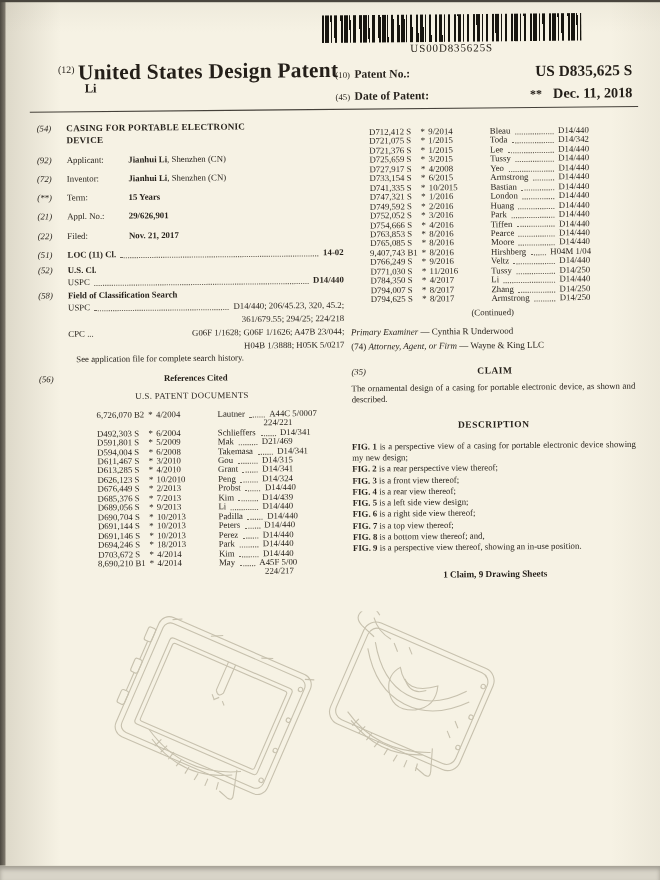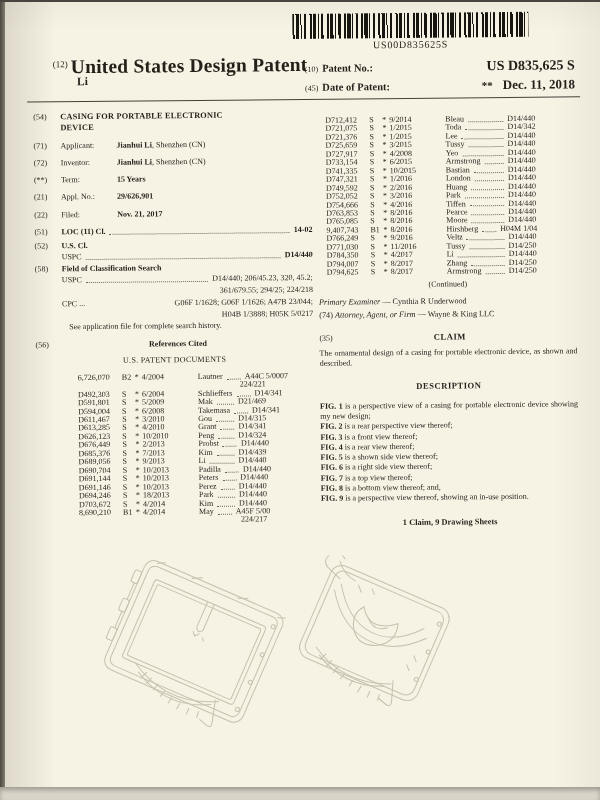--- a/index.html
+++ b/index.html
@@ -36,33 +36,33 @@
   .h-label{font-size:10.5px;font-weight:bold;width:96px;flex:none;}
   .h-stars{font-size:11px;font-weight:bold;margin-right:10px;}
   .h-value{font-size:14px;font-weight:bold;flex:1;text-align:right;white-space:nowrap;}
   .h-value2{font-size:13px;font-weight:bold;flex:1;text-align:right;white-space:nowrap;}
   .rule{position:absolute;left:30px;top:99px;width:553px;border-top:1.6px solid #45413a;}
 
   
   .col-left{position:absolute;left:36px;top:110px;width:278px;font-size:8px;line-height:9.8px;}
   .col-right{position:absolute;left:320px;top:117px;width:258px;font-size:8px;line-height:9.8px;}
   .f{display:flex;margin-bottom:7.5px;}
-  .f-code{width:27px;flex:none;}
+  .f-code{width:27px;flex:none;font-style:italic;}
   .f-label{width:56px;flex:none;}
   b,.b{font-weight:bold;}
   .f-title{width:190px;font-weight:bold;font-size:8.3px;letter-spacing:.2px;line-height:10.5px;}
   .lead{flex:1;border-bottom:1.2px dotted #6e675c;margin:0 4px 1.5px 4px;min-width:14px;}
   .indent{margin-left:27px;display:flex;margin-bottom:2px;}
   .right-align{text-align:right;margin-bottom:2px;}
   .refs-head{text-align:center;font-weight:bold;flex:1;margin-right:20px;}
   .refs-sub{text-align:center;margin:6px 0 8px 0;letter-spacing:.3px;}
   .refs{margin-left:42px;width:188px;}
   .refs-r{margin-left:8px;width:210px;margin-bottom:2px;}
   .ref-row{display:flex;line-height:8.45px;}
-  .rn{width:42px;flex:none;text-align:left;}
+  .rn{width:42px;flex:none;text-align:right;}
   .rk{width:13px;flex:none;margin-left:2px;}
   .rs{width:7px;flex:none;}
   .rd{width:33px;flex:none;margin-right:23px;}
   .rnm{flex:none;}
   .rc{flex:none;text-align:right;white-space:nowrap;}
   .ref-cls2{text-align:right;line-height:8.45px;}
   .continued{text-align:center;margin:3px 0 8px 0;}
   .it{font-style:italic;}
   .exam-line{margin-bottom:2.5px;font-size:8.2px;}
   .claim-head{display:flex;margin:13px 0 6px 0;}
@@ -107,21 +107,21 @@
     </div>
 
     <div class="rule"></div>
 
     <div class="col-left">
       <div class="f">
         <span class="f-code">(54)</span>
         <span class="f-title">CASING FOR PORTABLE ELECTRONIC DEVICE</span>
       </div>
       <div class="f">
-        <span class="f-code">(71)</span>
+        <span class="f-code">(92)</span>
         <span class="f-label">Applicant:</span>
         <span><b>Jianhui Li</b><span>, Shenzhen (CN)</span></span>
       </div>
       <div class="f">
         <span class="f-code">(72)</span>
         <span class="f-label">Inventor:</span>
         <span><b>Jianhui Li</b><span>, Shenzhen (CN)</span></span>
       </div>
       <div class="f">
         <span class="f-code">(**)</span>
@@ -560,21 +560,21 @@
       <div>
 
           <div class="fig-line"><span class="b">FIG. 1</span> <span>is a perspective view of a casing for portable electronic device showing my new design;</span></div>
 
           <div class="fig-line"><span class="b">FIG. 2</span> <span>is a rear perspective view thereof;</span></div>
 
           <div class="fig-line"><span class="b">FIG. 3</span> <span>is a front view thereof;</span></div>
 
           <div class="fig-line"><span class="b">FIG. 4</span> <span>is a rear view thereof;</span></div>
 
-          <div class="fig-line"><span class="b">FIG. 5</span> <span>is a shown side view thereof;</span></div>
+          <div class="fig-line"><span class="b">FIG. 5</span> <span>is a left side view design;</span></div>
 
           <div class="fig-line"><span class="b">FIG. 6</span> <span>is a right side view thereof;</span></div>
 
           <div class="fig-line"><span class="b">FIG. 7</span> <span>is a top view thereof;</span></div>
 
           <div class="fig-line"><span class="b">FIG. 8</span> <span>is a bottom view thereof; and,</span></div>
 
           <div class="fig-line"><span class="b">FIG. 9</span> <span>is a perspective view thereof, showing an in-use position.</span></div>
         </div>
 

